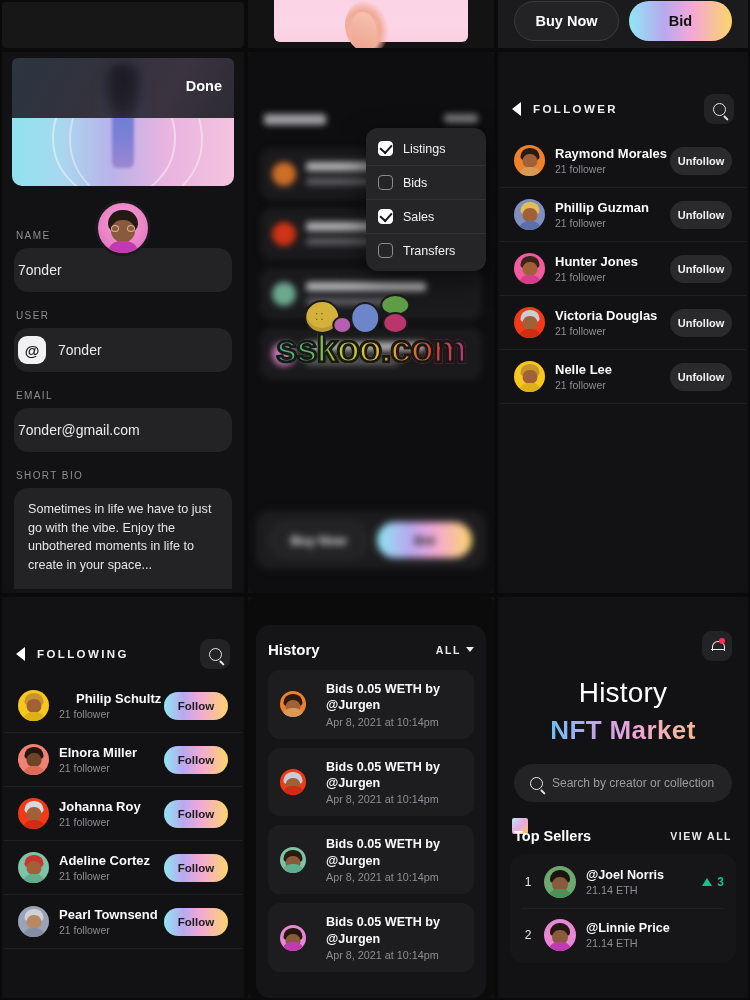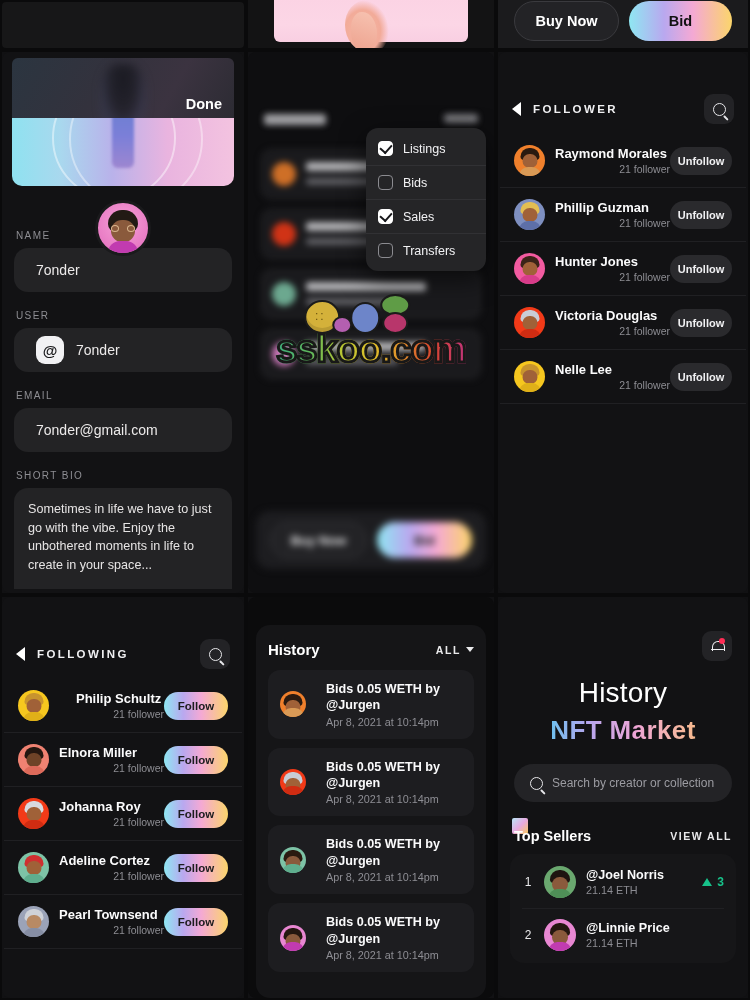--- a/index.html
+++ b/index.html
@@ -72,21 +72,21 @@
     background: linear-gradient(120deg,#2b3540 0%,#33323d 40%,#3b3340 70%,#2c2b33 100%);
     margin: 6px 10px 0 10px; border-radius: 6px 6px 0 0; overflow: hidden;
   }
   .banner-blur-fig {
     position: absolute; left: 50%; top: 6px; width: 46px; height: 70px;
     transform: translateX(-50%);
     background: radial-gradient(ellipse at 50% 22%, #1a1a22 0%, rgba(26,26,34,.65) 40%, rgba(60,70,110,.25) 70%, rgba(0,0,0,0) 100%);
     filter: blur(4px); border-radius: 40%;
   }
   .done-btn {
-    position: absolute; right: 12px; top: 38px;
+    position: absolute; right: 12px; top: 20px;
     color: #fff; font-size: 14.5px; font-weight: bold;
   }
   .banner-grad {
     position: relative; height: 68px; margin: 0 10px; border-radius: 0 0 10px 10px;
     background: linear-gradient(90deg,#8fe2f0 0%,#a9d8ee 22%,#b9b2ea 45%,#e9b4df 70%,#f3c3e0 100%);
     overflow: hidden;
   }
   .banner-grad:before {
     content:""; position:absolute; left: 18%; top: -42px; width: 120px; height: 120px;
     border: 2px solid rgba(255,255,255,.45); border-radius: 50%;
@@ -117,21 +117,21 @@
   .av-gl i:first-child{left:0} .av-gl i:last-child{right:0}
   .av-body { position:absolute; left:50%; bottom:-2px; transform:translateX(-50%);
     width: 30px; height: 14px; background: #c13bb0; border-radius: 12px 12px 0 0; }
 
   .field-label {
     color: #8e8e93; font-size: 10px; letter-spacing: 1.4px;
     margin: 0 0 7px 14px; text-transform: uppercase;
   }
   .field-box {
     margin: 0 12px; background: #232325; border-radius: 14px;
-    min-height: 44px; display: flex; align-items: center; padding: 0 22px;
+    min-height: 44px; display: flex; align-items: center; padding: 0 4px;
     color: #eceaea; font-size: 14px;
   }
   .field-box.bio { align-items: flex-start; padding: 12px 14px 14px 14px; border-radius: 14px 14px 0 0;
     line-height: 1.48; font-size: 12.6px; color: #e6e4e4; min-height: 78px; }
   .at-chip {
     width: 28px; height: 28px; border-radius: 9px; background: #f2f2f4;
     display: flex; align-items: center; justify-content: center;
     color: #18181a; font-size: 15px; font-weight: bold; margin-right: 12px;
   }
   .sp { height: 18px; }
@@ -229,21 +229,21 @@
   .uav { width: 31px; height: 31px; border-radius: 50%; flex: 0 0 auto; margin-right: 10px;
     position: relative; overflow: hidden; }
   .uav .hair { position:absolute; left:50%; top:3px; transform:translateX(-50%);
     width:19px; height:12px; border-radius: 10px 10px 4px 4px; }
   .uav .face { position:absolute; left:50%; top:9px; transform:translateX(-50%);
     width:15px; height:14px; border-radius:8px; }
   .uav .body { position:absolute; left:50%; bottom:0; transform:translateX(-50%);
     width:22px; height:9px; border-radius: 9px 9px 0 0; }
   .uinfo { flex: 1; min-width: 0; }
   .uname { color: #fbfbfc; font-size: 13px; font-weight: bold; line-height: 1.25; }
-  .usub { color: #8d8d93; font-size: 10.5px; margin-top: 1px; text-align: right; }
+  .usub { color: #8d8d93; font-size: 10.5px; margin-top: 1px; }
   .btn-unfollow {
     width: 62px; height: 28px; border-radius: 14px; background: #2a2a2d;
     color: #f0f0f2; font-size: 11px; font-weight: bold;
     display: flex; align-items: center; justify-content: center; flex: 0 0 auto;
   }
   .btn-follow {
     width: 64px; height: 28px; border-radius: 14px;
     background: linear-gradient(90deg,#8fe7f2 0%,#b9a8ef 30%,#f4a9d4 58%,#fbd56b 100%);
     color: #1c1c1e; font-size: 11.5px; font-weight: bold;
     display: flex; align-items: center; justify-content: center; flex: 0 0 auto;

